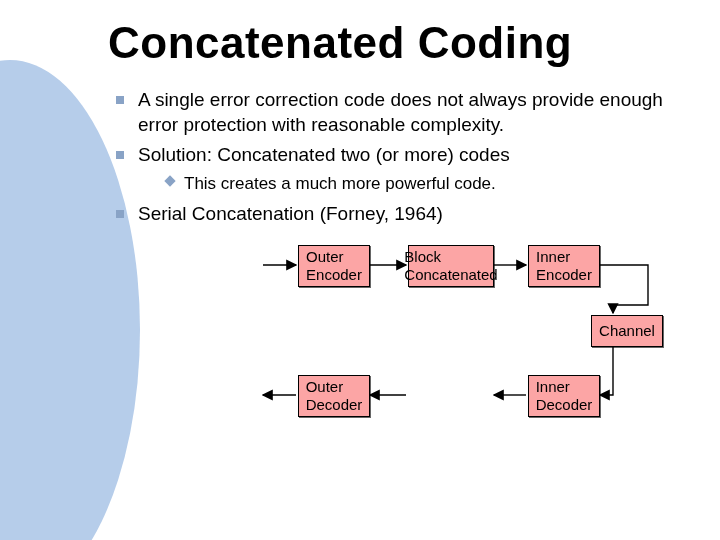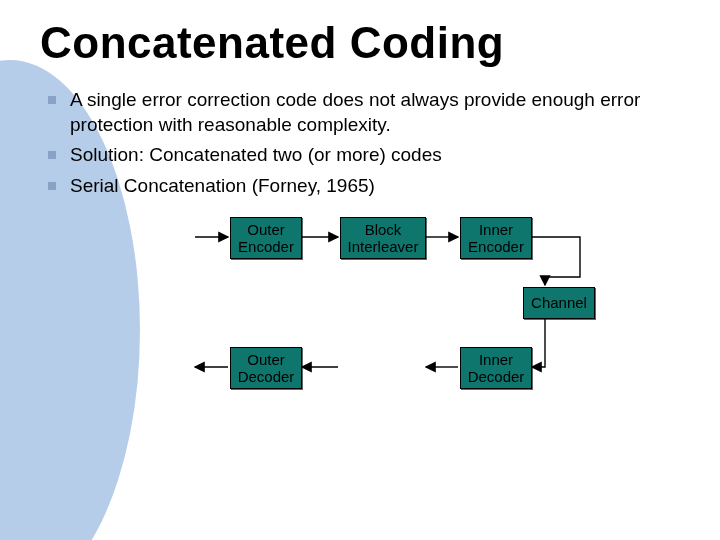--- a/index.html
+++ b/index.html
@@ -18,21 +18,21 @@
     top: 60px;
     width: 260px;
     height: 540px;
     background: #b6cdea;
     border-radius: 50% / 50%;
     z-index: 0;
   }
   .content {
     position: relative;
     z-index: 1;
-    padding: 18px 40px 0 40px;
+    padding: 18px 40px 0 108px;
   }
   .title {
     font-size: 44px;
     font-weight: bold;
     color: #000;
     margin: 0 0 20px 0;
     letter-spacing: 0.5px;
   }
   ul.main {
     list-style: none;
@@ -79,22 +79,21 @@
   }
   .diagram {
     position: relative;
     margin: 18px 0 0 100px;
     width: 480px;
     height: 180px;
   }
   .box {
     position: absolute;
     border: 1px solid #000;
-    background: #0f766e;
-    text-align: center;
+    background: #fca5a5;
     font-size: 15px;
     color: #000;
     display: flex;
     align-items: center;
     justify-content: center;
     line-height: 1.15;
     box-shadow: 1px 1px 0 #666;
   }
   svg.arrows {
     position: absolute;
@@ -112,32 +111,37 @@
 
 <div class="content">
   <h1 class="title">Concatenated Coding</h1>
 
   <ul class="main">
     <li>
       <span>A single error correction code does not always provide enough error protection with reasonable complexity.</span>
     </li>
     <li>
       <span>Solution: Concatenated two (or more) codes</span>
+      <ul class="sub">
+        <li>
+          <span>This creates a much more powerful code.</span>
+        </li>
+      </ul>
     </li>
     <li>
-      <span>Serial Concatenation (Forney, 1965)</span>
+      <span>Serial Concatenation (Forney, 1964)</span>
     </li>
   </ul>
 
   <div class="diagram">
 
     <div class="box" style="left:90px; top:0; width:70px; height:40px; white-space:pre;">Outer
 Encoder</div>
     <div class="box" style="left:200px; top:0; width:84px; height:40px; white-space:pre;">Block
-Interleaver</div>
+Concatenated</div>
     <div class="box" style="left:320px; top:0; width:70px; height:40px; white-space:pre;">Inner
 Encoder</div>
 
     <div class="box" style="left:383px; top:70; width:70px; height:30px; top:70px;">Channel</div>
 
     <div class="box" style="left:90px; top:130px; width:70px; height:40px; white-space:pre;">Outer
 Decoder</div>
     <div class="box" style="left:320px; top:130px; width:70px; height:40px; white-space:pre;">Inner
 Decoder</div>
 

